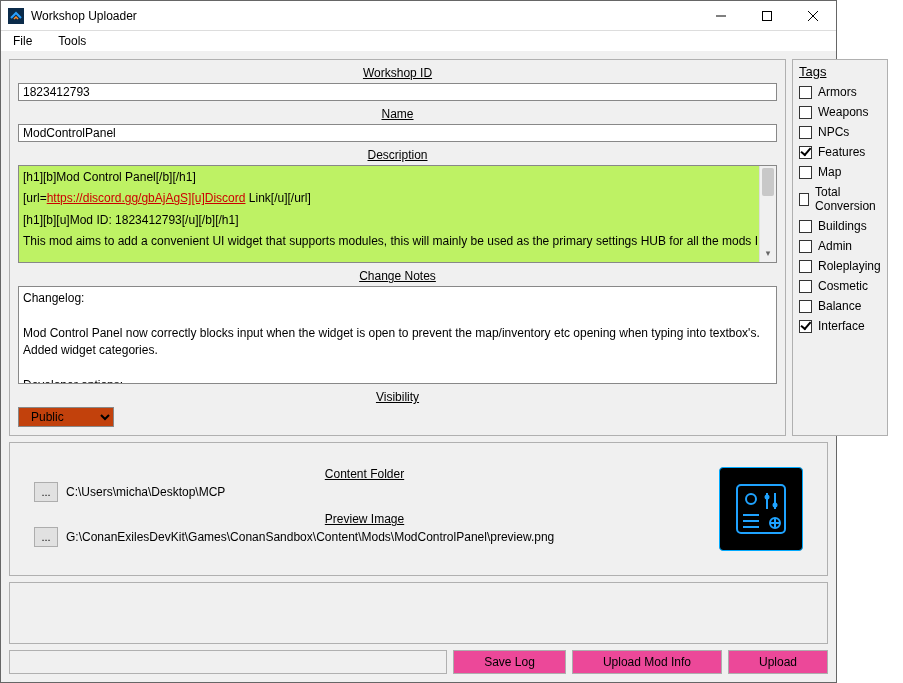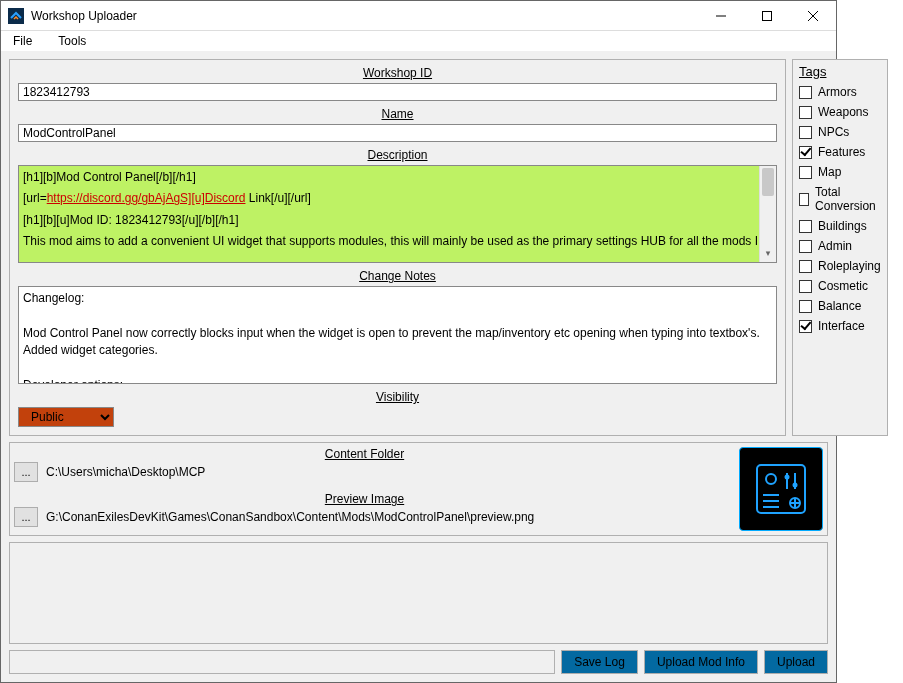--- a/index.html
+++ b/index.html
@@ -24,30 +24,30 @@
   .desc-box .scroll { position: absolute; right: 0; top: 0; width: 17px; height: 100%; background: #f0f0f0; border-left: 1px solid #ddd; }
   .desc-box .scroll .thumb { position: absolute; top: 2px; left: 2px; right: 2px; height: 28px; background: #c8c8c8; border-radius: 2px; }
   .desc-box .scroll .arrow { position: absolute; left: 0; right: 0; height: 17px; display: flex; align-items: center; justify-content: center; color: #666; font-size: 9px; }
   .desc-box .scroll .arrow.down { bottom: 0; }
   .notes-box { width: 100%; height: 98px; border: 1px solid #888; background: #fff; padding: 3px 4px; font-size: 12px; line-height: 1.45; overflow: hidden; white-space: pre-wrap; }
   .select { width: 96px; height: 20px; border: 1px solid #888; background: #c2410c; font: inherit; font-size: 12px; padding: 0 8px; }
   .tags-title { font-size: 13px; text-decoration: underline; }
   .tag-row { display: flex; align-items: center; gap: 6px; }
   .chk { width: 13px; height: 13px; border: 1px solid #333; background: #fff; display: flex; align-items: center; justify-content: center; }
   .chk.checked::after { content: ""; width: 8px; height: 4px; border-left: 2px solid #000; border-bottom: 2px solid #000; transform: rotate(-50deg) translate(1px,-1px); }
-  .paths-panel { border: 1px solid #b0b0b0; background: #f0f0f0; padding: 4px; display: flex; gap: 24px; }
+  .paths-panel { border: 1px solid #b0b0b0; background: #f0f0f0; padding: 24px; display: flex; gap: 24px; }
   .paths-left { flex: 1; display: flex; flex-direction: column; }
   .path-row { display: flex; align-items: center; gap: 8px; margin-bottom: 6px; }
   .browse-btn { width: 24px; height: 20px; background: #e1e1e1; border: 1px solid #adadad; display: flex; align-items: center; justify-content: center; font-size: 11px; }
   .path-text { font-size: 12px; }
   .preview { width: 84px; height: 84px; background: #000; border: 1px solid #0af; border-radius: 4px; display: flex; align-items: center; justify-content: center; }
   .log-panel { flex: 1; border: 1px solid #b0b0b0; background: #f0f0f0; min-height: 60px; }
   .button-row { display: flex; gap: 6px; }
   .log-spacer { flex: 1; border: 1px solid #b0b0b0; height: 24px; background: #f0f0f0; }
-  .btn { height: 24px; border: 1px solid #adadad; background: #0369a1; padding: 0 12px; font: inherit; font-size: 12px; display: flex; align-items: center; justify-content: center; }
+  .btn { height: 24px; border: 1px solid #adadad; background: #ec4899; padding: 0 30px; font: inherit; font-size: 12px; display: flex; align-items: center; justify-content: center; }
   .url-link { color: #c00; text-decoration: underline; }
   .nowrap { white-space: nowrap; }
 </style>
 </head>
 <body>
 
 <div class="window">
 
   <div class="titlebar">
     <div class="titlebar-icon">

